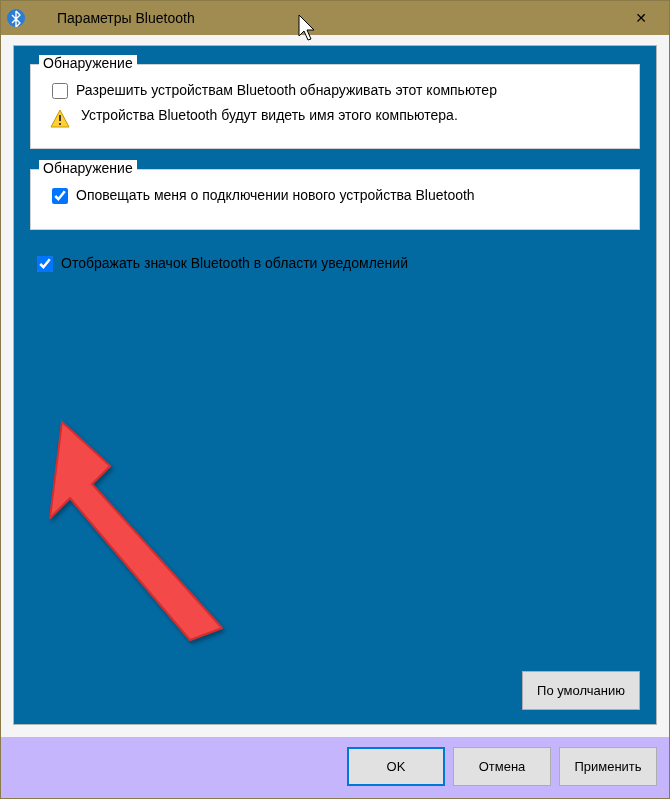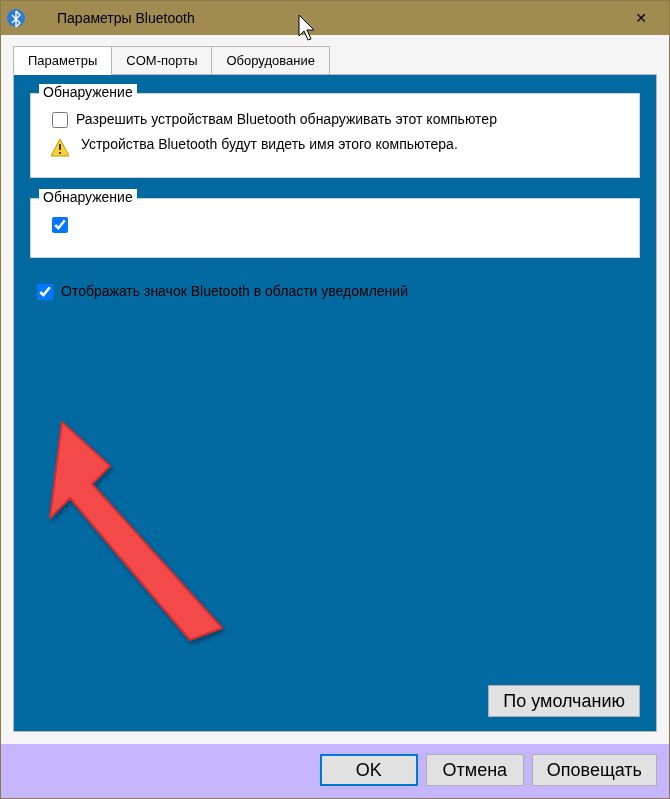--- a/index.html
+++ b/index.html
@@ -135,25 +135,25 @@
       margin: 4px 0 0 0;
     }
     .spacer { flex: 1; }
     .defaults-row {
       display: flex;
       justify-content: flex-end;
       margin-top: 8px;
     }
     .btn {
       min-width: 98px;
-      height: 32px;
+      height: 39px;
       padding: 0 14px;
       border: 1px solid #adadad;
       background: #e1e1e1;
-      font-size: 18px;
+      font-size: 13px;
       font-family: inherit;
       cursor: default;
     }
     .btn.default {
       border: 1px solid #0078d7;
       box-shadow: inset 0 0 0 1px #0078d7;
     }
     .bottom-buttons {
       display: flex;
       justify-content: flex-end;
@@ -179,25 +179,20 @@
         <circle cx="9" cy="9" r="9" fill="#2a7cd6"></circle>
         <path d="M9 2 L13 6 L9 10 L13 14 L9 18 M9 2 L9 18 M5 6 L13 14 M5 14 L13 6" stroke="#fff" stroke-width="1.4" fill="none" stroke-linejoin="round"></path>
       </svg>
     </span>
     <span class="title-text">Параметры Bluetooth</span>
     <span class="close">✕</span>
   </div>
 
   <div class="client">
 
-    <div class="tabstrip">
-      <div class="tab active">Параметры</div>
-      <div class="tab">COM-порты</div>
-      <div class="tab">Оборудование</div>
-    </div>
 
     <div class="tabpanel">
 
       <div class="groupbox">
         <div class="groupbox-legend">Обнаружение</div>
         <div class="checkbox-row">
           <input type="checkbox" style="">
           <label>Разрешить устройствам Bluetooth обнаруживать этот компьютер</label>
         </div>
         <div class="info-row">
@@ -209,20 +204,21 @@
             </svg>
           </span>
           <span class="info-text">Устройства Bluetooth будут видеть имя этого компьютера.</span>
         </div>
       </div>
 
       <div class="groupbox">
         <div class="groupbox-legend">Обнаружение</div>
         <div class="checkbox-row">
           <input type="checkbox" checked="" style="">
+          <label>Оповещать меня о подключении нового устройства Bluetooth</label>
         </div>
       </div>
 
       <div class="checkbox-row standalone-check">
         <input type="checkbox" checked="" style="">
         <label>Отображать значок Bluetooth в области уведомлений</label>
       </div>
 
       <div class="spacer"></div>
 
@@ -230,21 +226,21 @@
         <button class="btn">По умолчанию</button>
       </div>
 
     </div>
 
   </div>
 
   <div class="bottom-buttons">
     <button class="btn default">OK</button>
     <button class="btn">Отмена</button>
-    <button class="btn">Оповещать</button>
+    <button class="btn">Применить</button>
   </div>
 
 </div>
 
 <svg class="cursor-arrow" width="20" height="28">
   <path d="M1 1 L1 22 L6 17 L10 26 L13 25 L9 16 L16 16 Z" fill="#fff" stroke="#000" stroke-width="1"></path>
 </svg>
 
 <svg class="red-arrow" width="210" height="230">
   <defs>

